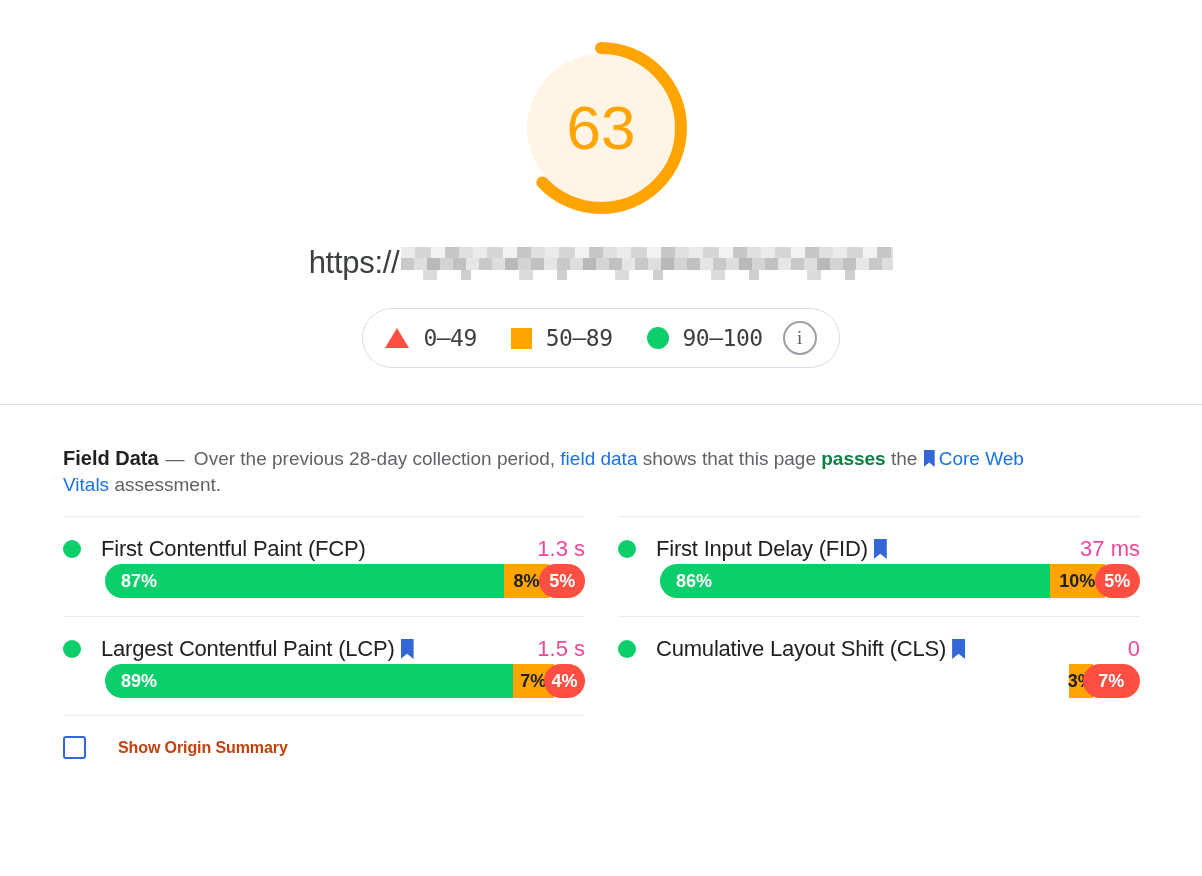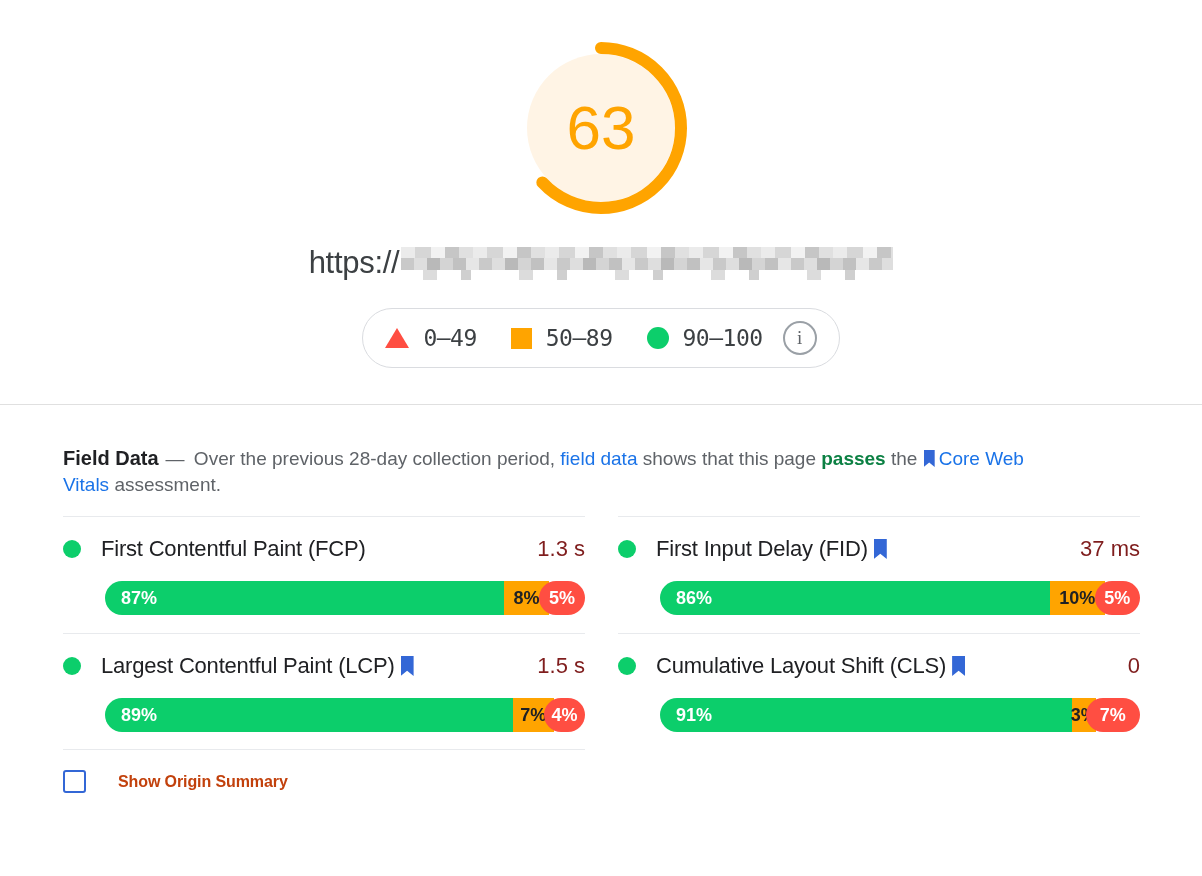--- a/index.html
+++ b/index.html
@@ -234,30 +234,30 @@
   }
   .metric-name {
     font-size: 22px;
     color: #202124;
     letter-spacing: -0.2px;
     white-space: nowrap;
   }
   .metric-value {
     margin-left: auto;
     font-size: 22px;
-    color: #7f1d1d;
+    color: #ec4899;
     white-space: nowrap;
   }
   .bar {
     display: flex;
     height: 34px;
-    margin-top: 17px;
     margin-left: 42px;
     border-radius: 17px;
     position: relative;
+    justify-content: flex-end;
   }
   .seg {
     display: flex;
     align-items: center;
     height: 34px;
     font-size: 18px;
     font-weight: bold;
     box-sizing: border-box;
   }
   .seg-good {
@@ -404,21 +404,20 @@
     </div>
 
     <div class="metric">
       <div class="metric-head">
         <span class="dot"></span>
         <span class="metric-name">Cumulative Layout Shift (CLS)</span>
           <span class="bookmark lg"></span>
         <span class="metric-value">0</span>
       </div>
       <div class="bar">
-        <div class="seg seg-good" style="width: 90.099%;">91%</div>
         <div class="seg seg-avg" style="width: 4.9703%;">3%</div>
         <div class="seg seg-poor" style="width: 11.9307%;">7%</div>
       </div>
     </div>
 
     <div class="origin-row">
       <span class="checkbox"></span>
       <span class="origin-label">Show Origin Summary</span>
     </div>
 

